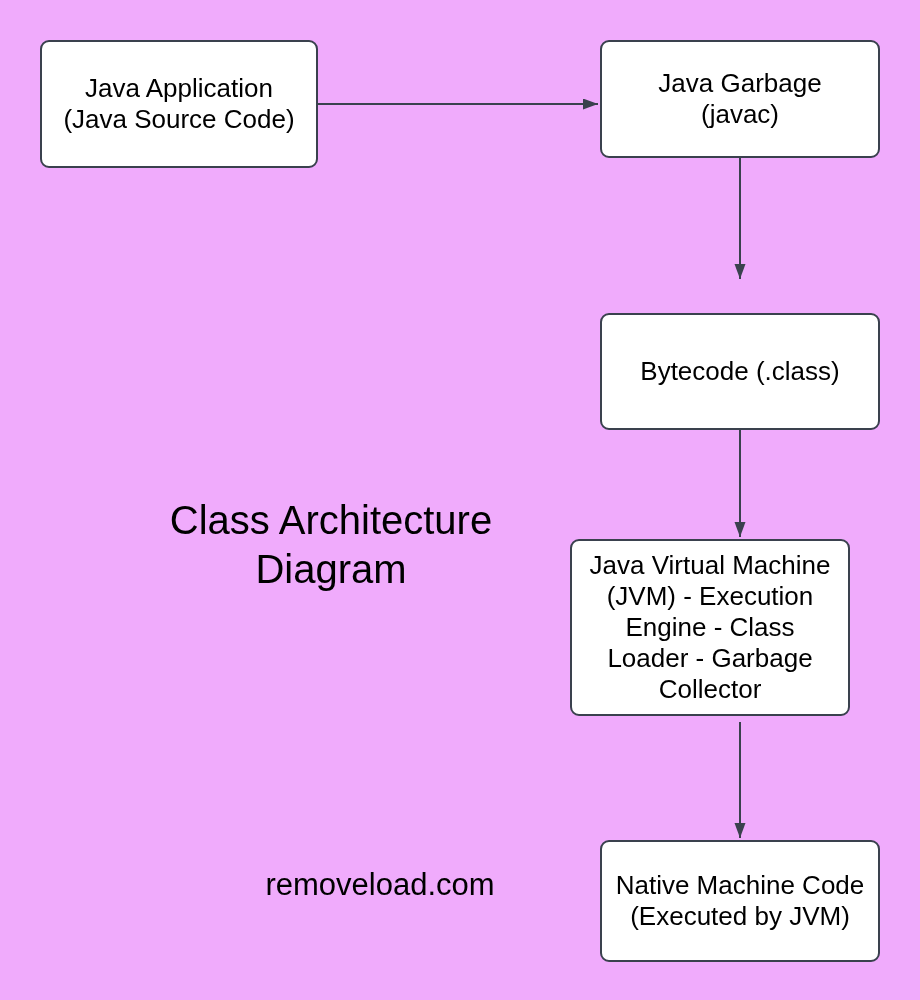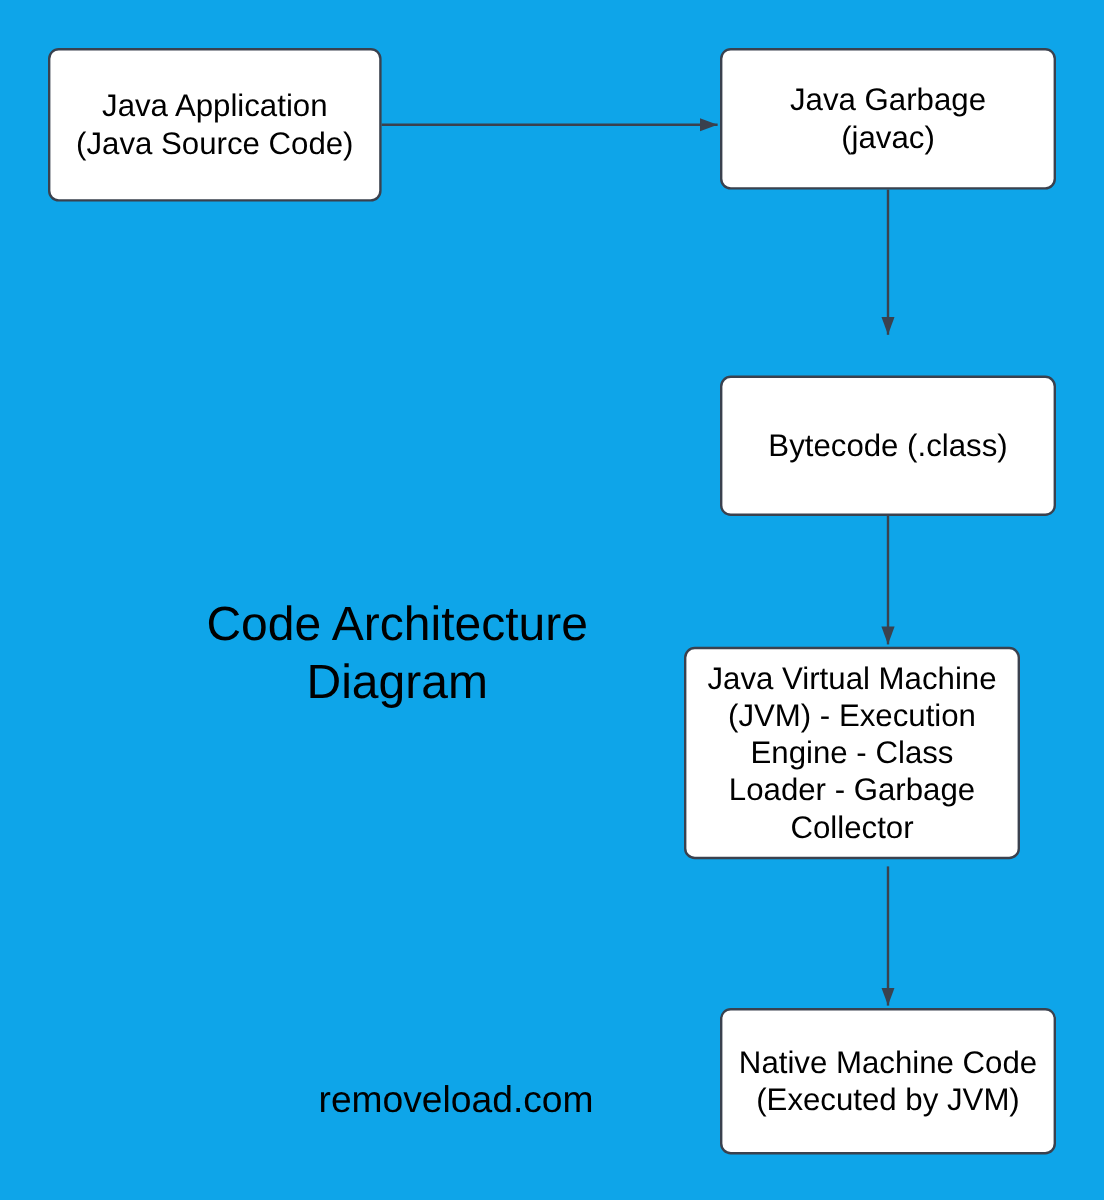--- a/index.html
+++ b/index.html
@@ -5,21 +5,21 @@
   html, body {
     margin: 0;
     padding: 0;
     background: #ffffff;
     font-family: "Liberation Sans", sans-serif;
   }
   .canvas {
     position: relative;
     width: 920px;
     height: 1000px;
-    background: #0ea5e9;
+    background: #f0abfc;
     overflow: hidden;
   }
   .edges {
     position: absolute;
     left: 0;
     top: 0;
     width: 920px;
     height: 1000px;
     pointer-events: none;
   }
@@ -56,21 +56,20 @@
   }
   .watermark {
     position: absolute;
     left: 180px;
     top: 867px;
     width: 400px;
     text-align: center;
     color: var(--text, #000000);
     font-size: 31px;
     line-height: 36px;
-    margin-top: 32px;
   }
 </style>
 </head>
 <body>
 
 <div class="canvas">
 
   <svg class="edges" width="920" height="1000" viewBox="0 0 920 1000" xmlns="http://www.w3.org/2000/svg">
     <defs>
       <marker id="arrowhead" markerUnits="userSpaceOnUse" markerWidth="16" markerHeight="12" refX="15" refY="5.5" orient="auto">
@@ -93,18 +92,18 @@
 
   <div class="node node-jvm">Java Virtual Machine
 (JVM) - Execution
 Engine - Class
 Loader - Garbage
 Collector</div>
 
   <div class="node node-native-machine-code">Native Machine Code
 (Executed by JVM)</div>
 
-  <div class="diagram-title">Code Architecture
+  <div class="diagram-title">Class Architecture
 Diagram</div>
 
   <div class="watermark">removeload.com</div>
 
 </div>
 
 </body></html>

